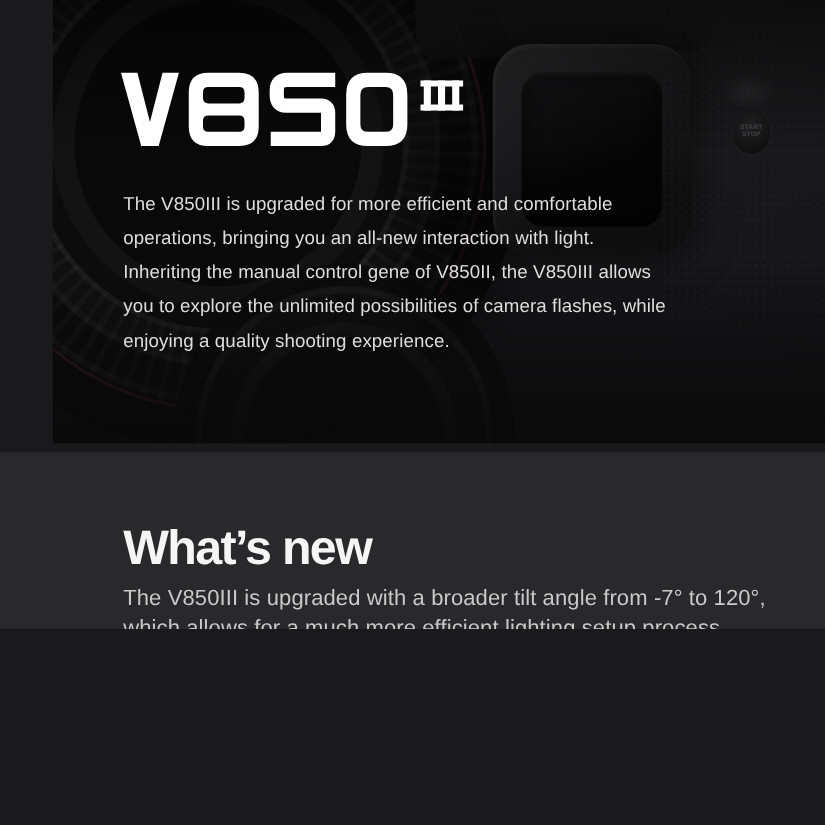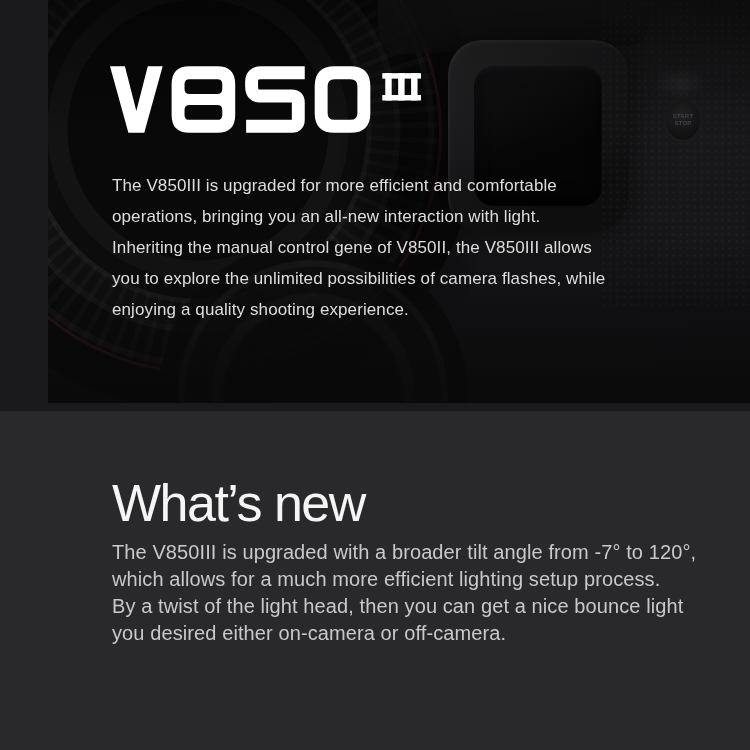--- a/index.html
+++ b/index.html
@@ -1,16 +1,16 @@
 <!DOCTYPE html>
 <html><head>
 <meta charset="utf-8">
 <style>
   html,body{margin:0;padding:0;background:#1a1a1c;}
-  .page{position:relative;width:750px;height:750px;overflow:hidden;
+  .page{position:relative;width:750px;height:572px;overflow:hidden;
         font-family:"Liberation Sans","DejaVu Sans",sans-serif;background:#1a1a1c;}
 
   
   .hero{position:relative;width:750px;height:411px;background:#1a1a1c;}
   .photo{position:absolute;left:48px;right:0;top:0;height:403px;overflow:hidden;
          background:radial-gradient(140% 120% at 65% 20%, #1d1d1f 0%, #141416 50%, #0f0f11 100%);}
   .photo > div{position:absolute;}
   .lens{left:-130px;top:-150px;width:560px;height:560px;border-radius:50%;
         background:radial-gradient(circle at 50% 50%,
           #09090a 0 130px,#131314 131px 150px,#0c0c0d 151px 168px,#1b1b1c 169px 173px,
@@ -51,21 +51,21 @@
   .hero-content{position:absolute;left:0;top:0;width:750px;}
   .logo{display:block;margin:62px 0 0 110px;width:313px;height:75px;}
   .logo path,.logo rect{fill:#ffffff;}
   .logo .stroke5{fill:none;stroke:#ffffff;stroke-width:13;stroke-linecap:butt;stroke-linejoin:round;}
   .hero-desc{margin:33px 0 0 112px;font-size:17px;line-height:31px;letter-spacing:.1px;
         color:#dedede;white-space:pre-line;}
 
   
   .whats-new{position:absolute;left:0;top:411px;width:750px;height:339px;
         background:#29292b;padding:66px 0 0 112px;box-sizing:border-box;}
-  .whats-new h1{margin:0;font-size:52px;line-height:1;font-weight:400;
+  .whats-new h1{margin:0;font-size:44px;line-height:1;font-weight:700;
         letter-spacing:-1.5px;color:#f5f5f5;}
   .whats-new h2{margin:52px 0 0;font-size:40px;line-height:1;font-weight:700;
         letter-spacing:-0.8px;color:#d6d6d6;}
   .feature-desc{margin:10px 0 0;font-size:20px;line-height:27px;letter-spacing:.1px;
         color:#c9c9c9;white-space:pre-line;}
 </style>
 </head>
 <body>
 
 <div class="page">

